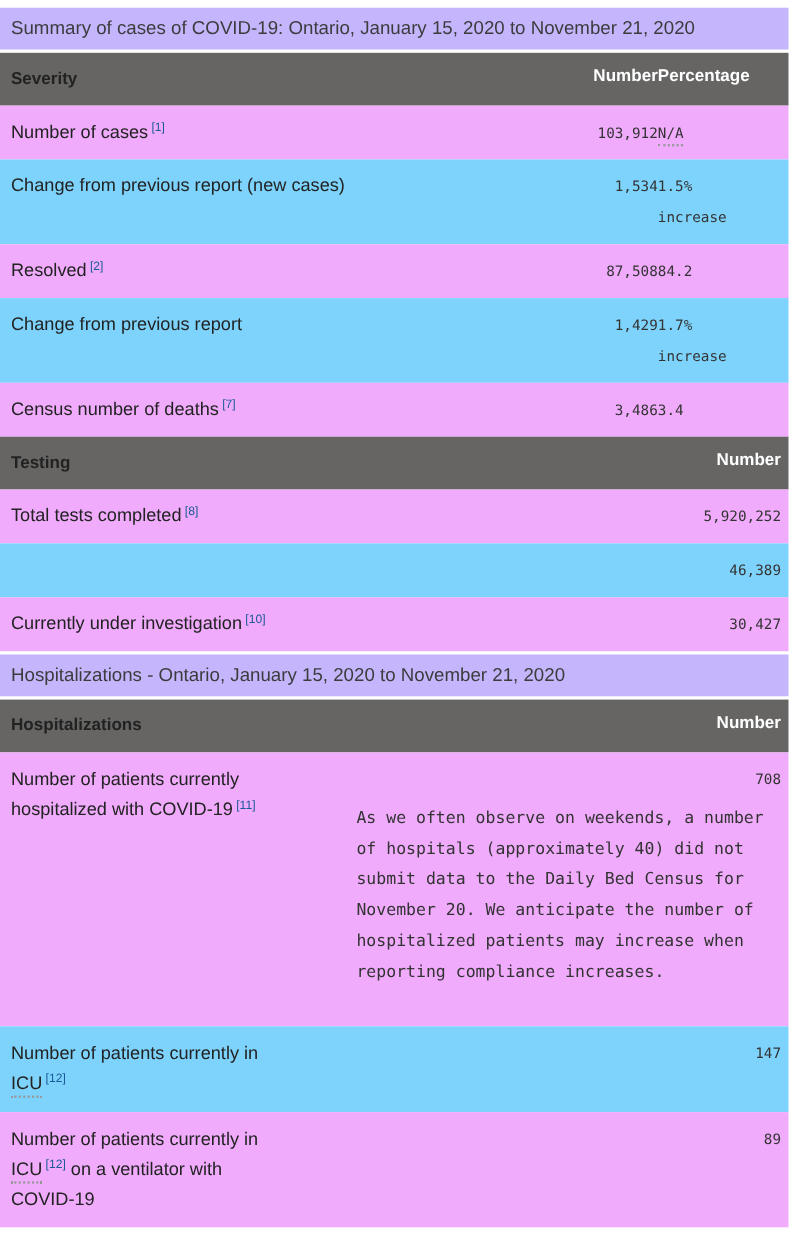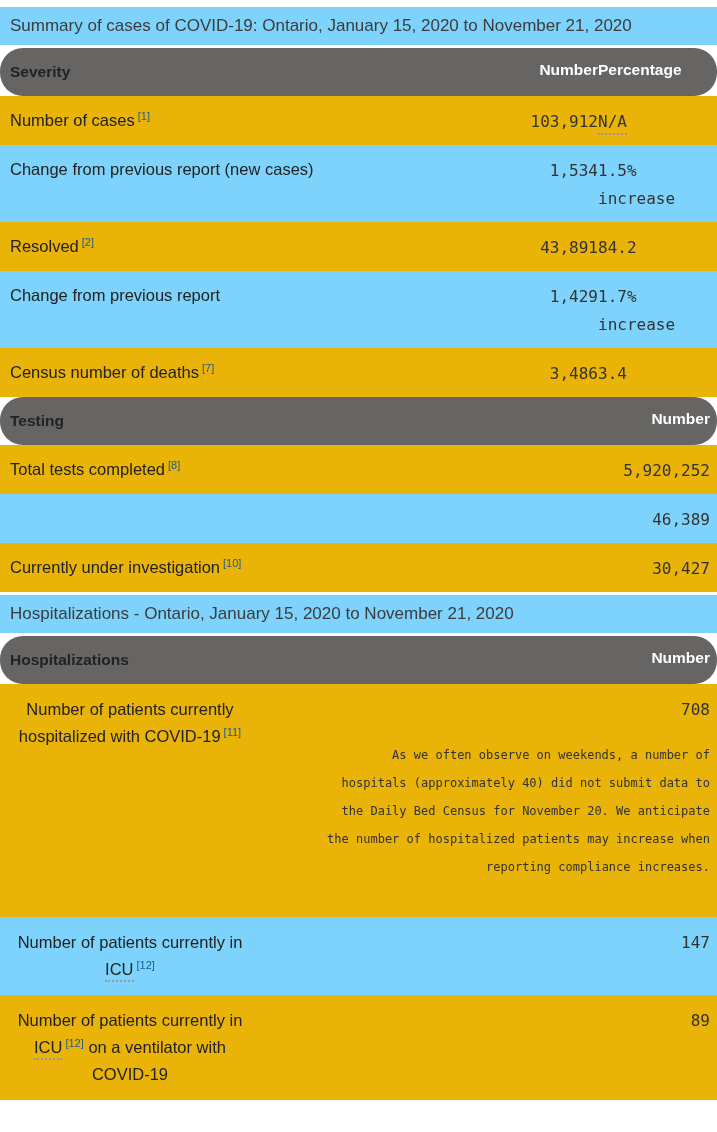--- a/index.html
+++ b/index.html
@@ -6,82 +6,81 @@
   body {
     width: 717px;
     background: #ffffff;
     font-family: "Liberation Sans", sans-serif;
     color: #222222;
   }
   .page { padding-top: 7px; width: 717px; }
 
   
   .section-title {
-    background: #7dd3fc;
+    background: #c4b5fd;
     color: #3c3c3c;
     font-size: 17px;
     line-height: 22px;
     padding: 8px 10px;
     margin-bottom: 3px;
     margin-top: 3px;
   }
 
   
   .thead {
     background: #666564;
     color: #ffffff;
     font-weight: bold;
     font-size: 15.5px;
     line-height: 20px;
     display: flex;
     padding: 12px 7px 12px 10px;
-    border-radius: 23px;
   }
 
   
   .trow {
     display: flex;
-    background: #eab308;
+    background: #f0abfc;
     padding: 12px 7px 12px 10px;
     font-size: 16.5px;
   }
   .trow.alt { background: #7dd3fc; }
 
   .col-label { flex: 1; line-height: 24px; color: #222222; }
   .col-num   { width: 150px; text-align: right; }
   .col-pct   { width: 112px; text-align: left; }
   .col-wide-num { flex: 1; text-align: right; }
 
   .mono {
     font-family: "DejaVu Sans Mono", monospace;
-    font-size: 16px;
+    font-size: 13px;
     color: #333333;
     line-height: 22px;
     padding-top: 3px;
   }
   .pct-line2 { margin-top: 6px; }
 
   sup.ref { font-size: 11px; line-height: 0; margin-left: 3px; vertical-align: super; }
   a.ref-link { color: #1a5a96; text-decoration: none; }
 
   .abbr-dotted {
     border-bottom: 2px dotted #979797;
     padding-bottom: 2px;
   }
 
   
-  .hosp-label { width: 240px; line-height: 27px; color: #222222; text-align: center; }
+  .hosp-label { width: 240px; line-height: 27px; color: #222222; }
   .hosp-value { flex: 1; text-align: right; }
   .hosp-note {
     width: 386px;
     margin-left: auto;
-    margin-top: 20px;
-    text-align: right;
+    margin-top: 8px;
+    text-align: left;
     font-family: "DejaVu Sans Mono", monospace;
-    font-size: 12px;
+    font-size: 15px;
     line-height: 28px;
     color: #333333;
   }
   .row-hospitalized { padding-bottom: 36px; }
 </style>
 </head>
 <body>
 
 <div class="page">
 
@@ -109,21 +108,21 @@
     <div class="col-pct mono">
       <div>1.5%</div>
       <div class="pct-line2">increase</div>
     </div>
   </div>
 
   <div class="trow">
     <div class="col-label">
       <span>Resolved</span><sup class="ref"><a class="ref-link" href="#">[2]</a></sup>
     </div>
-    <div class="col-num mono">43,891</div>
+    <div class="col-num mono">87,508</div>
     <div class="col-pct mono">84.2</div>
   </div>
 
   <div class="trow alt">
     <div class="col-label">Change from previous report</div>
     <div class="col-num mono">1,429</div>
     <div class="col-pct mono">
       <div>1.7%</div>
       <div class="pct-line2">increase</div>
     </div>

